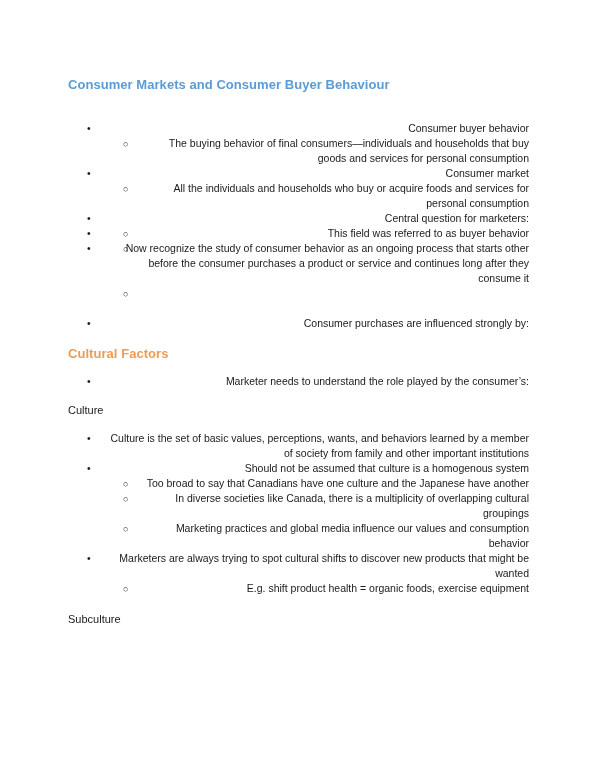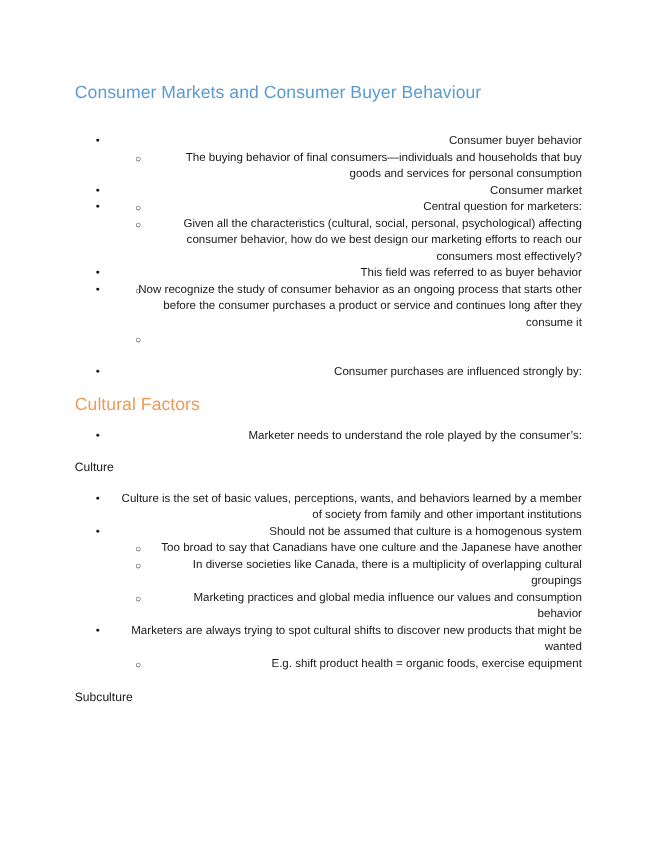--- a/index.html
+++ b/index.html
@@ -21,24 +21,24 @@
     background: #ffffff;
     padding: 78px 66px 0 66px;
     position: relative;
   }
   .doc-body {
     width: 463px;
   }
 
   
   .heading {
-    font-size: 16px;
+    font-size: 13px;
     line-height: 13px;
     margin: 0 0 0 2px;
-    font-weight: normal;
+    font-weight: bold;
     letter-spacing: 0.05px;
   }
   .heading-blue { color: #5b9bd5; }
   .heading-orange { color: #ed9b56; }
 
   
   .plain {
     font-size: 11px;
     line-height: 14px;
     margin: 0 0 0 2px;
@@ -107,28 +107,28 @@
       <li class="item l2">
         <span class="marker">○</span>
         <span class="txt">The buying behavior of final consumers—individuals and households that buy goods and services for personal consumption</span>
       </li>
       <li class="item l1">
         <span class="marker">•</span>
         <span class="txt">Consumer market</span>
       </li>
       <li class="item l2">
         <span class="marker">○</span>
+        <span class="txt">All the individuals and households who buy or acquire foods and services for personal consumption</span>
       </li>
       <li class="item l1">
         <span class="marker">•</span>
         <span class="txt">Central question for marketers:</span>
       </li>
       <li class="item l2">
         <span class="marker">○</span>
-        <span class="txt">Given all the characteristics (cultural, social, personal, psychological) affecting consumer behavior, how do we best design our marketing efforts to reach our consumers most effectively?</span>
       </li>
       <li class="item l1">
         <span class="marker">•</span>
         <span class="txt">This field was referred to as buyer behavior</span>
       </li>
       <li class="item l2">
         <span class="marker">○</span>
       </li>
       <li class="item l1">
         <span class="marker">•</span>

